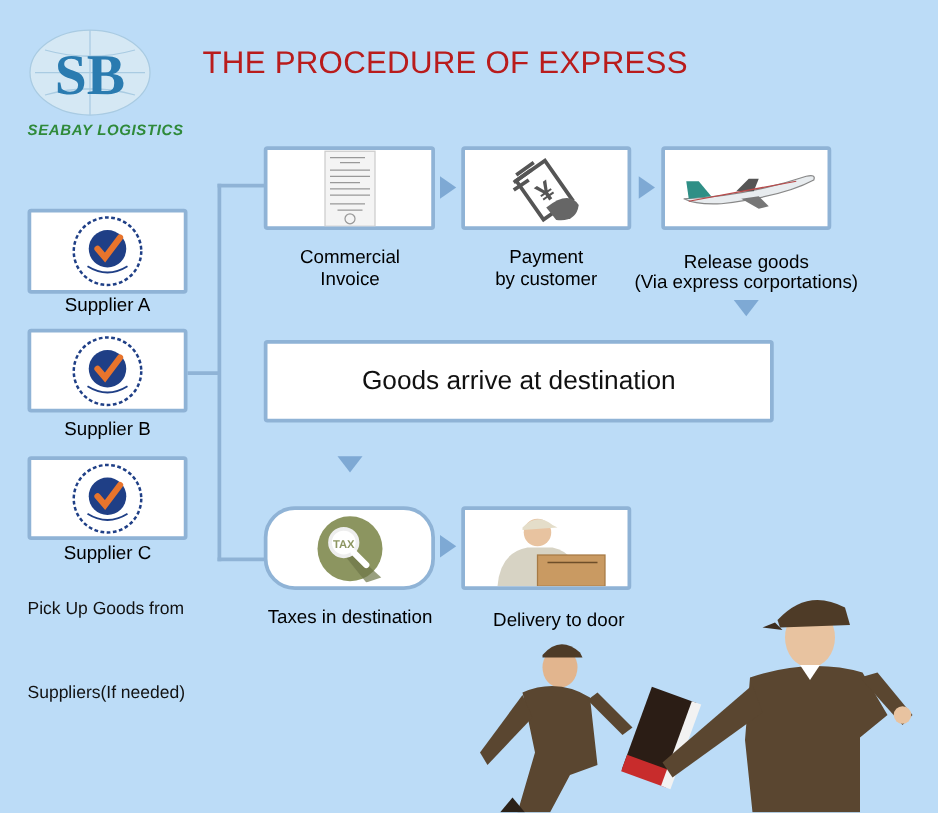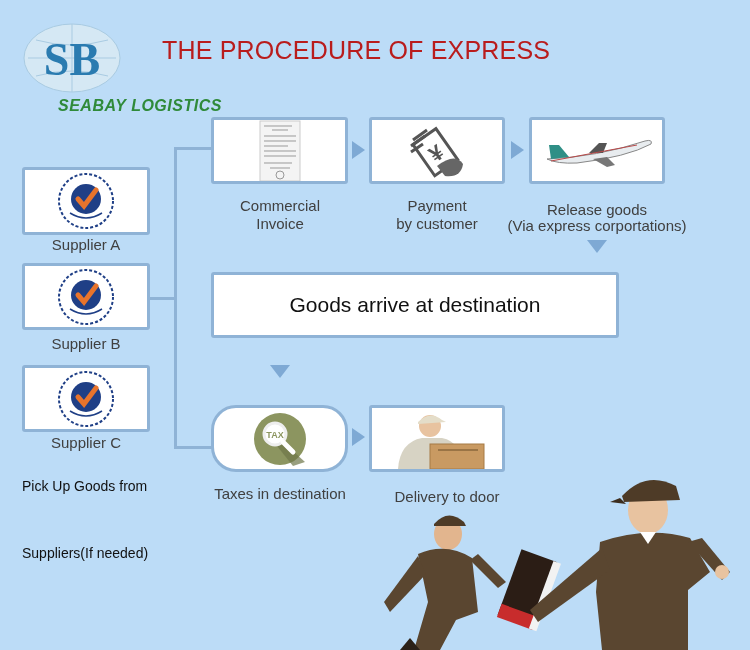--- a/index.html
+++ b/index.html
@@ -17,43 +17,43 @@
       border: 3px solid #8fb3d6;
       border-radius: 3px;
       display: flex; align-items: center; justify-content: center;
       overflow: hidden;
     }
     .label {
       position: absolute;
       text-align: center;
       font-size: 15px;
       line-height: 18px;
-      color: #404040;
+      color: #000000;
     }
     .line { position: absolute; background: #8fb3d6; }
     .arrow-right {
       position: absolute; width: 0; height: 0;
       border-top: 9px solid transparent;
       border-bottom: 9px solid transparent;
       border-left: 13px solid #7ea9d4;
     }
     .arrow-down {
       position: absolute; width: 0; height: 0;
       border-left: 10px solid transparent;
       border-right: 10px solid transparent;
       border-top: 13px solid #7ea9d4;
     }
     .title {
       position: absolute; left: 162px; top: 36px;
       font-size: 25px; letter-spacing: 0.2px; color: #b91c1c;
     }
     .brand {
       position: absolute; left: 22px; top: 97px;
-      font-size: 16px; font-weight: bold; font-style: italic;
-      color: #2f8a3a; letter-spacing: 0.5px; margin-left: 36px;
+      font-size: 12px; font-weight: bold; font-style: italic;
+      color: #2f8a3a; letter-spacing: 0.5px;
     }
     .main-box-text { font-size: 21px; color: #111; }
     .picker-text {
       position: absolute; left: 22px; font-size: 14px; color: #111;
     }
   </style>
 </head>
 <body>
 
 <div class="abs" style="left:22px;top:22px;width:100px;height:72px;">

